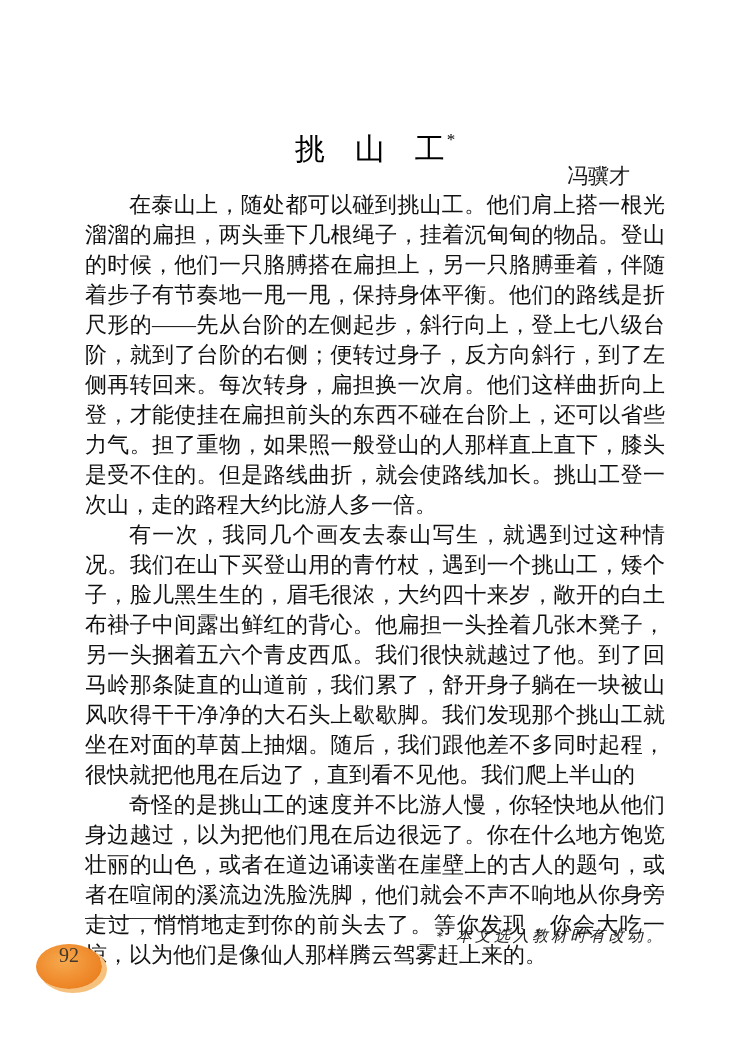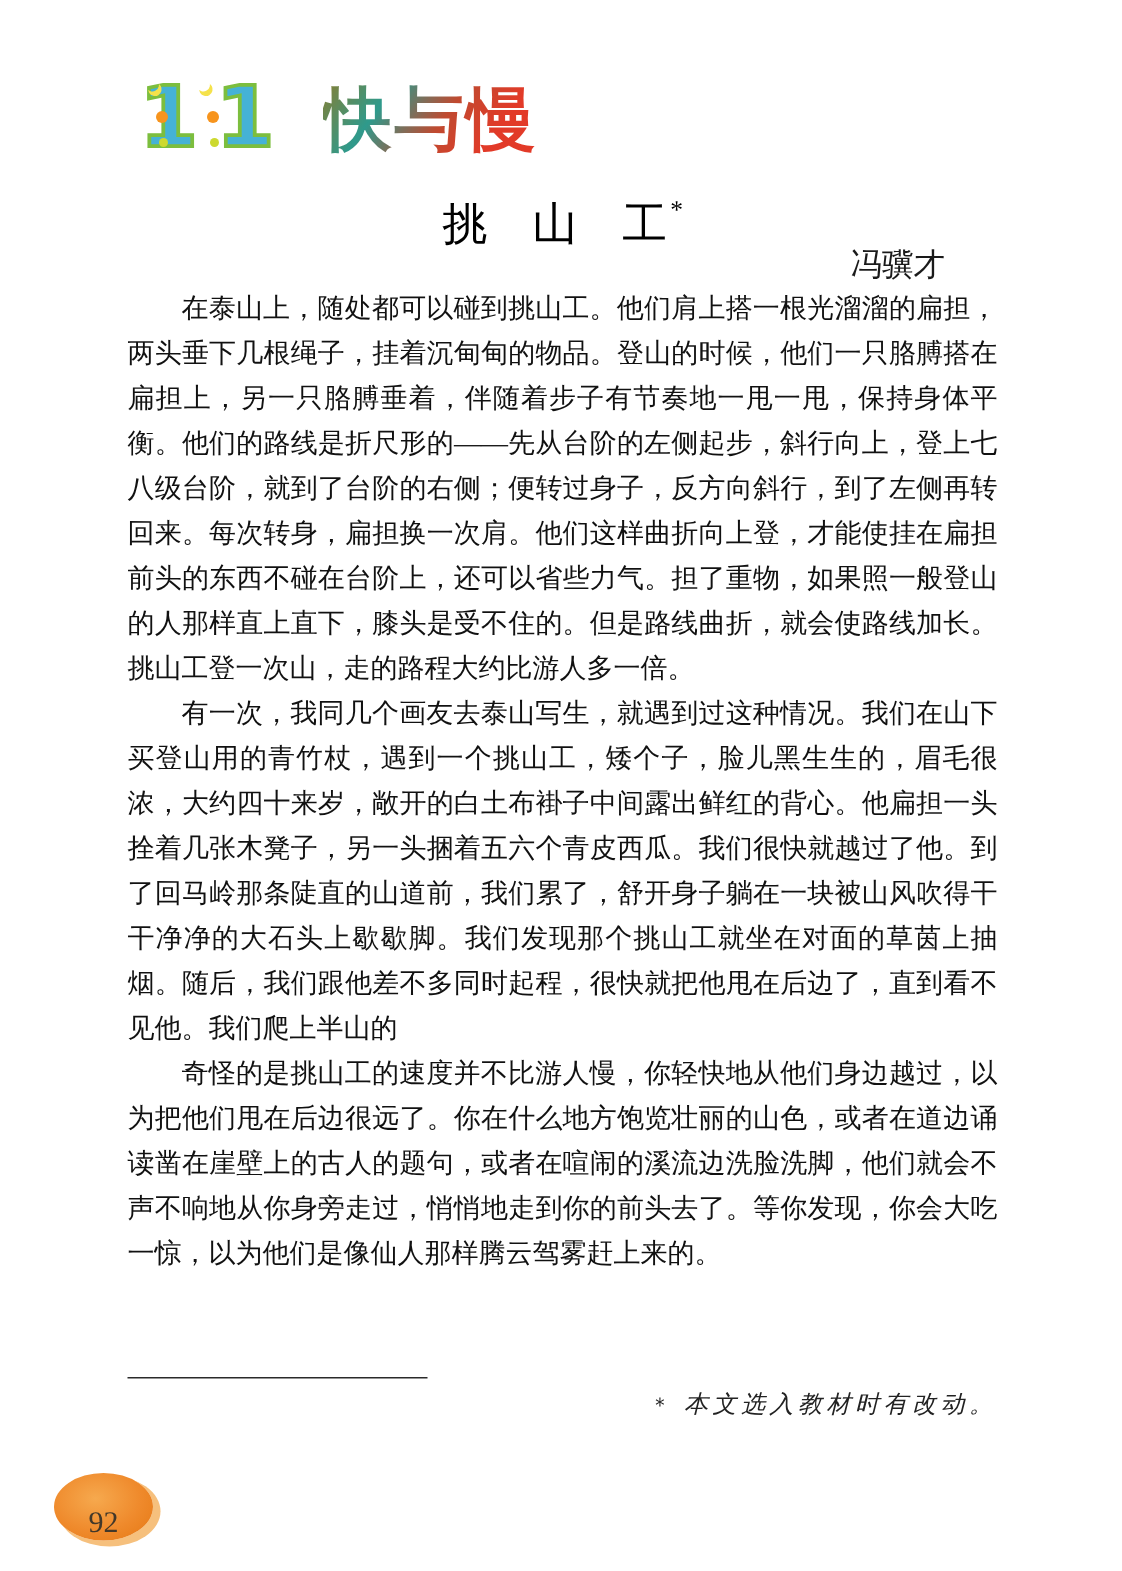--- a/index.html
+++ b/index.html
@@ -91,21 +91,21 @@
     line-height: 32px;
     color: #1a1a1a;
   }
 
   
   .body-text {
     position: absolute;
     top: 190px;
     left: 85px;
     width: 580px;
-    font-size: 18px;
+    font-size: 22px;
     line-height: 30px;
     text-align: justify;
     color: #111;
   }
   .body-text p { margin: 0; text-indent: 2em; }
 
   
   .footnote-area { position: absolute; top: 918px; left: 85px; width: 580px; }
   .footnote-rule { width: 200px; height: 0; border-top: 1.5px solid #2a2a2a; }
   .footnote {
@@ -114,54 +114,42 @@
     font-size: 16px;
     letter-spacing: 3px;
     color: #222;
     text-align: right;
   }
   .footnote .fn-marker { margin-right: 6px; font-style: normal; font-size: 14px; }
 
   
   .page-badge {
     position: absolute;
-    top: 982px;
+    top: 944px;
     left: 36px;
     width: 66px;
     height: 45px;
     border-radius: 50%;
     background: radial-gradient(ellipse at 42% 38%, #f6a94e 0%, #ef8a2c 55%, #e57712 100%);
     box-shadow: 4px 3px 0 1px #f6c07d;
     display: flex;
-    align-items: flex-end;
+    align-items: flex-start;
     justify-content: center;
   }
   .page-badge span {
     font-size: 20px;
     color: #42382a;
     font-family: "Liberation Serif", "DejaVu Serif", serif;
   }
 </style>
 </head>
 <body>
 
 <div class="page">
 
-  <header class="lesson-header">
-    <span class="lesson-number">
-      <span>11</span>
-      <i class="deco deco-moon m1"></i>
-      <i class="deco deco-moon m2"></i>
-      <i class="deco deco-dot-orange o1"></i>
-      <i class="deco deco-dot-orange o2"></i>
-      <i class="deco deco-dot-green g1"></i>
-      <i class="deco deco-dot-green g2"></i>
-    </span>
-    <h1 class="lesson-title">快与慢</h1>
-  </header>
 
   <h2 class="article-title"><span>挑　山　工</span><sup>*</sup></h2>
 
   <div class="author">冯骥才</div>
 
   <div class="body-text">
     <p>在泰山上，随处都可以碰到挑山工。他们肩上搭一根光溜溜的扁担，两头垂下几根绳子，挂着沉甸甸的物品。登山的时候，他们一只胳膊搭在扁担上，另一只胳膊垂着，伴随着步子有节奏地一甩一甩，保持身体平衡。他们的路线是折尺形的——先从台阶的左侧起步，斜行向上，登上七八级台阶，就到了台阶的右侧；便转过身子，反方向斜行，到了左侧再转回来。每次转身，扁担换一次肩。他们这样曲折向上登，才能使挂在扁担前头的东西不碰在台阶上，还可以省些力气。担了重物，如果照一般登山的人那样直上直下，膝头是受不住的。但是路线曲折，就会使路线加长。挑山工登一次山，走的路程大约比游人多一倍。</p>
     <p>有一次，我同几个画友去泰山写生，就遇到过这种情况。我们在山下买登山用的青竹杖，遇到一个挑山工，矮个子，脸儿黑生生的，眉毛很浓，大约四十来岁，敞开的白土布褂子中间露出鲜红的背心。他扁担一头拴着几张木凳子，另一头捆着五六个青皮西瓜。我们很快就越过了他。到了回马岭那条陡直的山道前，我们累了，舒开身子躺在一块被山风吹得干干净净的大石头上歇歇脚。我们发现那个挑山工就坐在对面的草茵上抽烟。随后，我们跟他差不多同时起程，很快就把他甩在后边了，直到看不见他。我们爬上半山的</p>
     <p>奇怪的是挑山工的速度并不比游人慢，你轻快地从他们身边越过，以为把他们甩在后边很远了。你在什么地方饱览壮丽的山色，或者在道边诵读凿在崖壁上的古人的题句，或者在喧闹的溪流边洗脸洗脚，他们就会不声不响地从你身旁走过，悄悄地走到你的前头去了。等你发现，你会大吃一惊，以为他们是像仙人那样腾云驾雾赶上来的。</p>
   </div>

